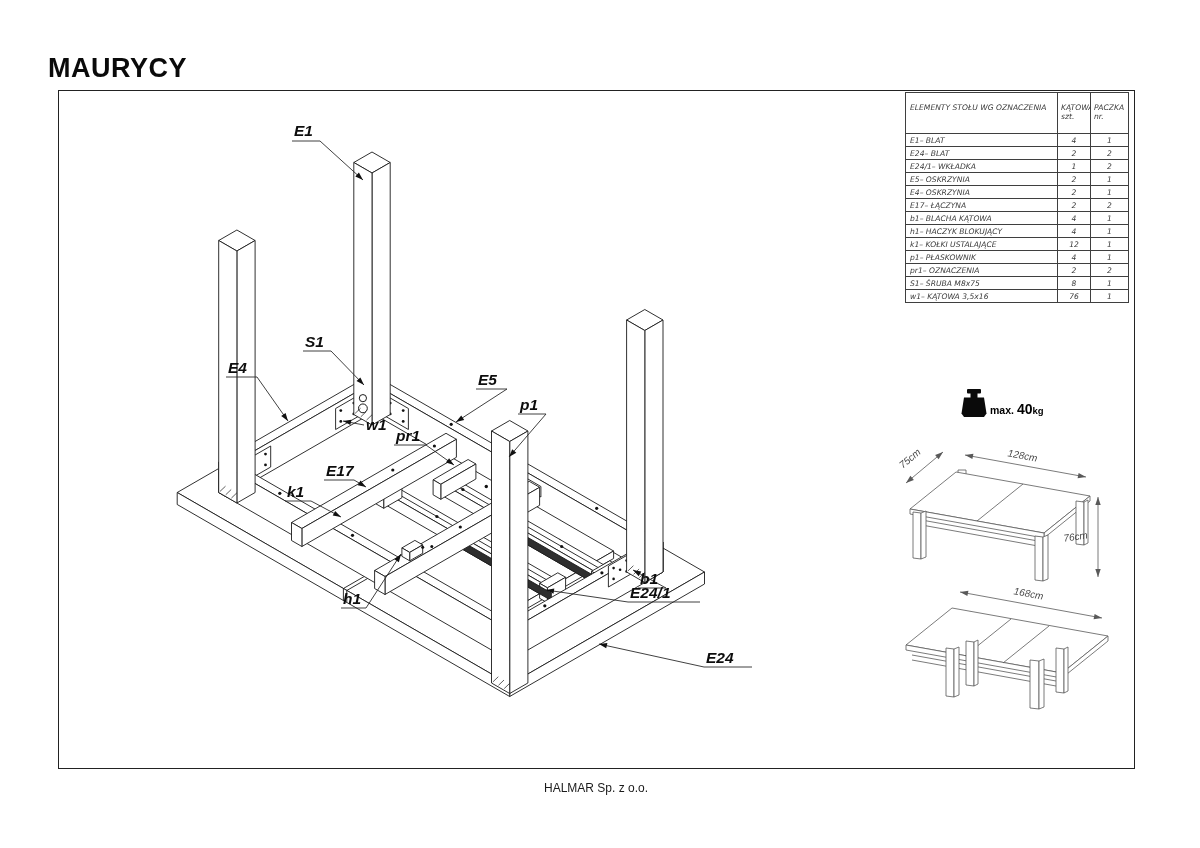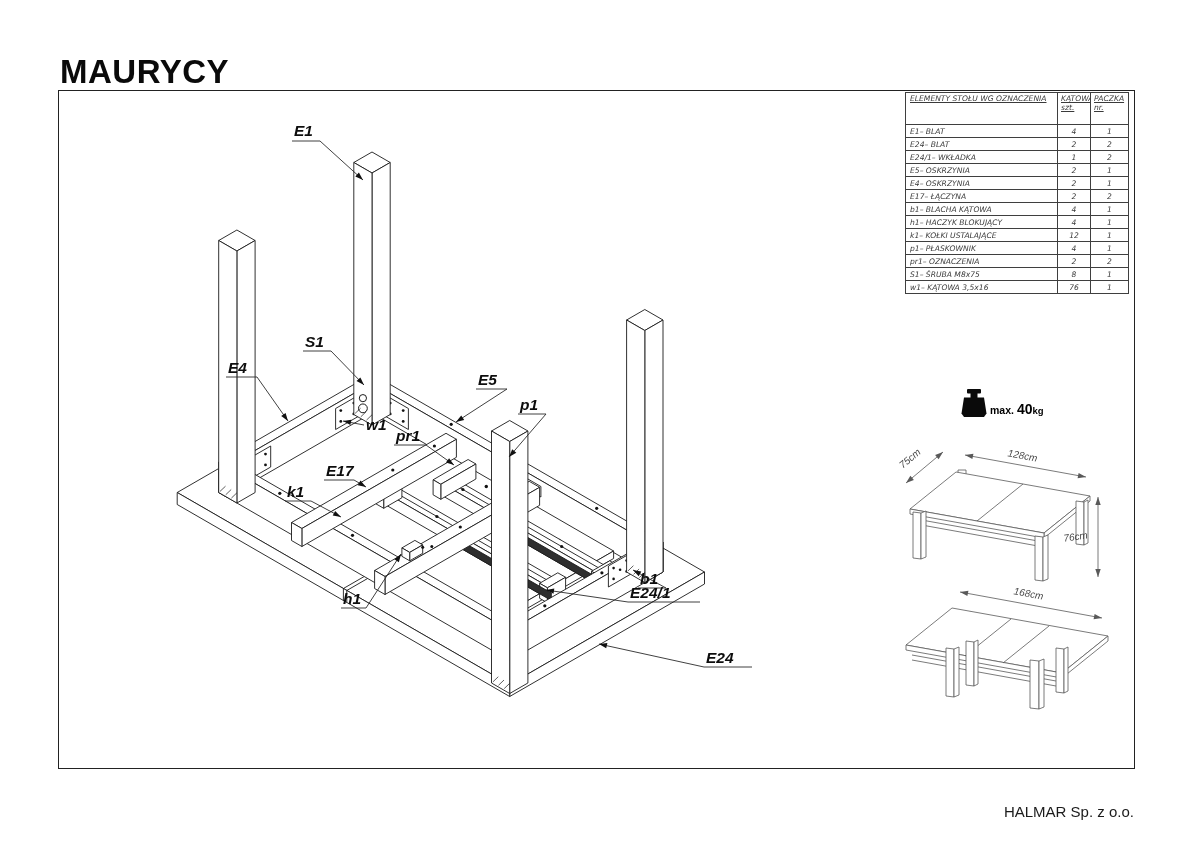--- a/index.html
+++ b/index.html
@@ -1,35 +1,35 @@
 <!DOCTYPE html>
 <html><head>
 <meta charset="utf-8">
 <style>
   html,body{margin:0;padding:0;background:#fff;}
   .page{position:relative;width:1200px;height:848px;background:#fff;overflow:hidden;
         font-family:"Liberation Sans",sans-serif;color:#111;}
-  .title{position:absolute;left:60px;top:53px;font-size:33px;font-weight:bold;
+  .title{position:absolute;left:48px;top:53px;font-size:27px;font-weight:bold;
          letter-spacing:.5px;color:#0a0a0a;}
   .frame{position:absolute;left:58px;top:90px;width:1075px;height:677px;
          border:1.2px solid #222;}
   svg.overlay{position:absolute;left:0;top:0;width:1200px;height:848px;
          font-family:"Liberation Sans",sans-serif;}
   .lbl{font-style:italic;font-weight:bold;font-size:15.5px;fill:#0d0d0d;}
   .dim{font-style:italic;font-size:10px;fill:#4a4a4a;}
   .parts{position:absolute;left:905px;top:92px;width:223px;border-collapse:collapse;
          table-layout:fixed;background:#fff;}
   .parts th,.parts td{border:1px solid #3f3f3f;font-family:"DejaVu Sans",sans-serif;
          font-style:italic;font-size:7.6px;color:#3a3a3a;overflow:hidden;
          white-space:nowrap;font-weight:normal;}
-  .parts th{height:30px;text-align:left;vertical-align:top;padding:1px 1px 0 4px;text-decoration:underline;}
+  .parts th{height:30px;text-align:left;vertical-align:top;padding:10px 1px 0 4px;}
   .parts td{height:12px;padding:0 0 0 4px;}
   .parts td.c{text-align:center;padding:0;}
-  .footer{position:absolute;left:58px;top:804px;width:1076px;text-align:right;
-          font-size:15px;line-height:15.3px;color:#1b1b1b;}
+  .footer{position:absolute;left:58px;top:781px;width:1076px;text-align:center;
+          font-size:12px;line-height:15.3px;color:#1b1b1b;}
 </style>
 </head>
 <body>
 
 <div class="page">
 
   <div class="title">MAURYCY</div>
   <div class="frame"></div>
 
   <svg class="overlay" viewBox="0 0 1200 848">

